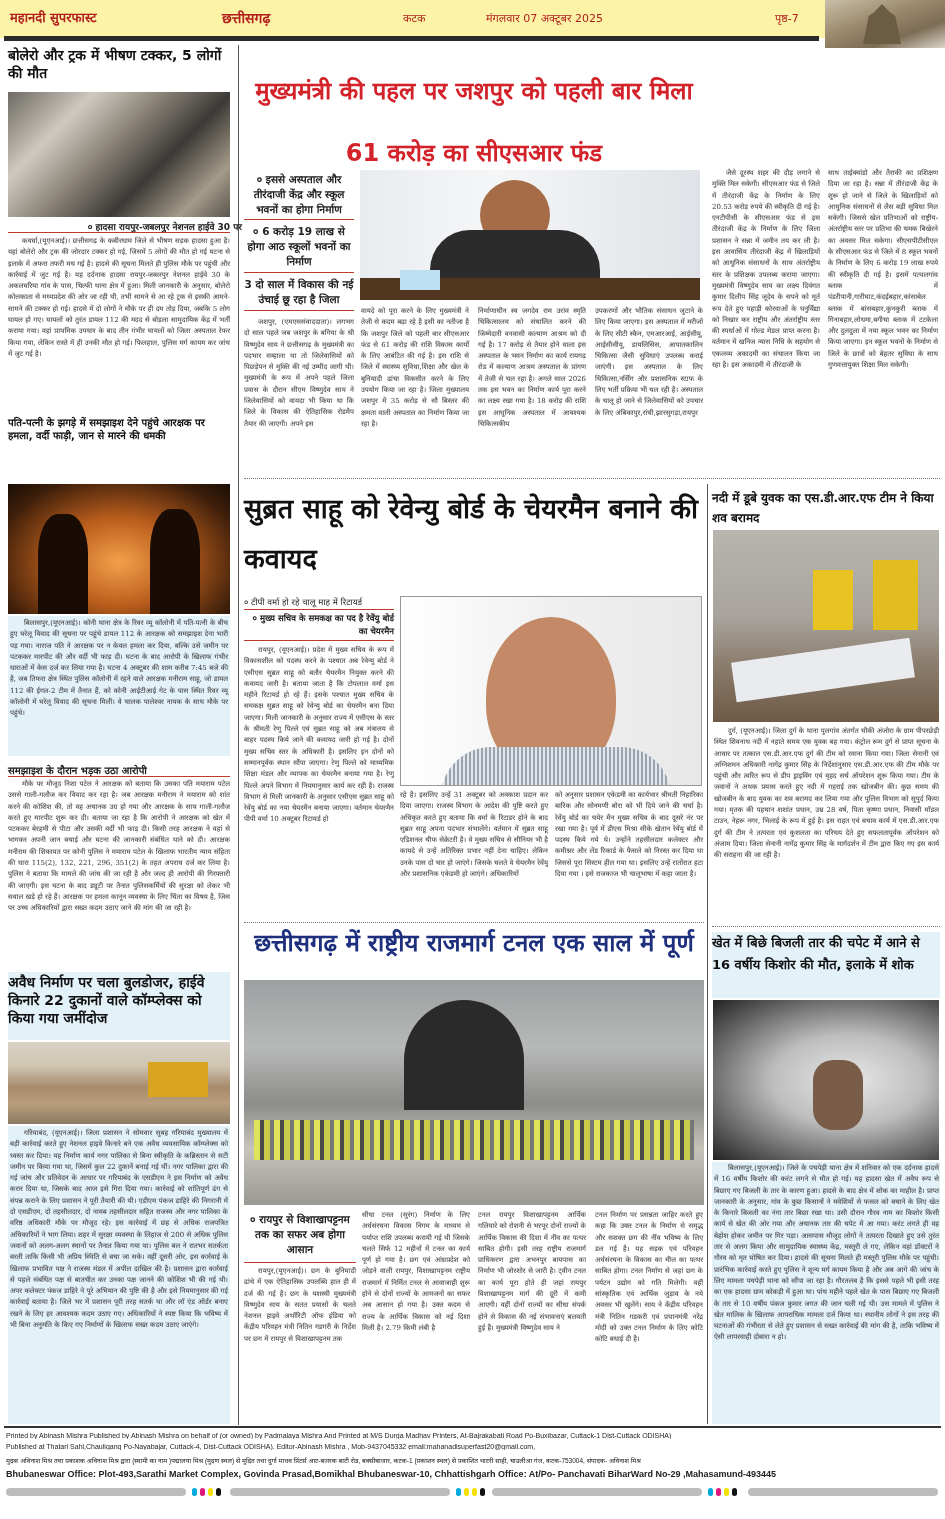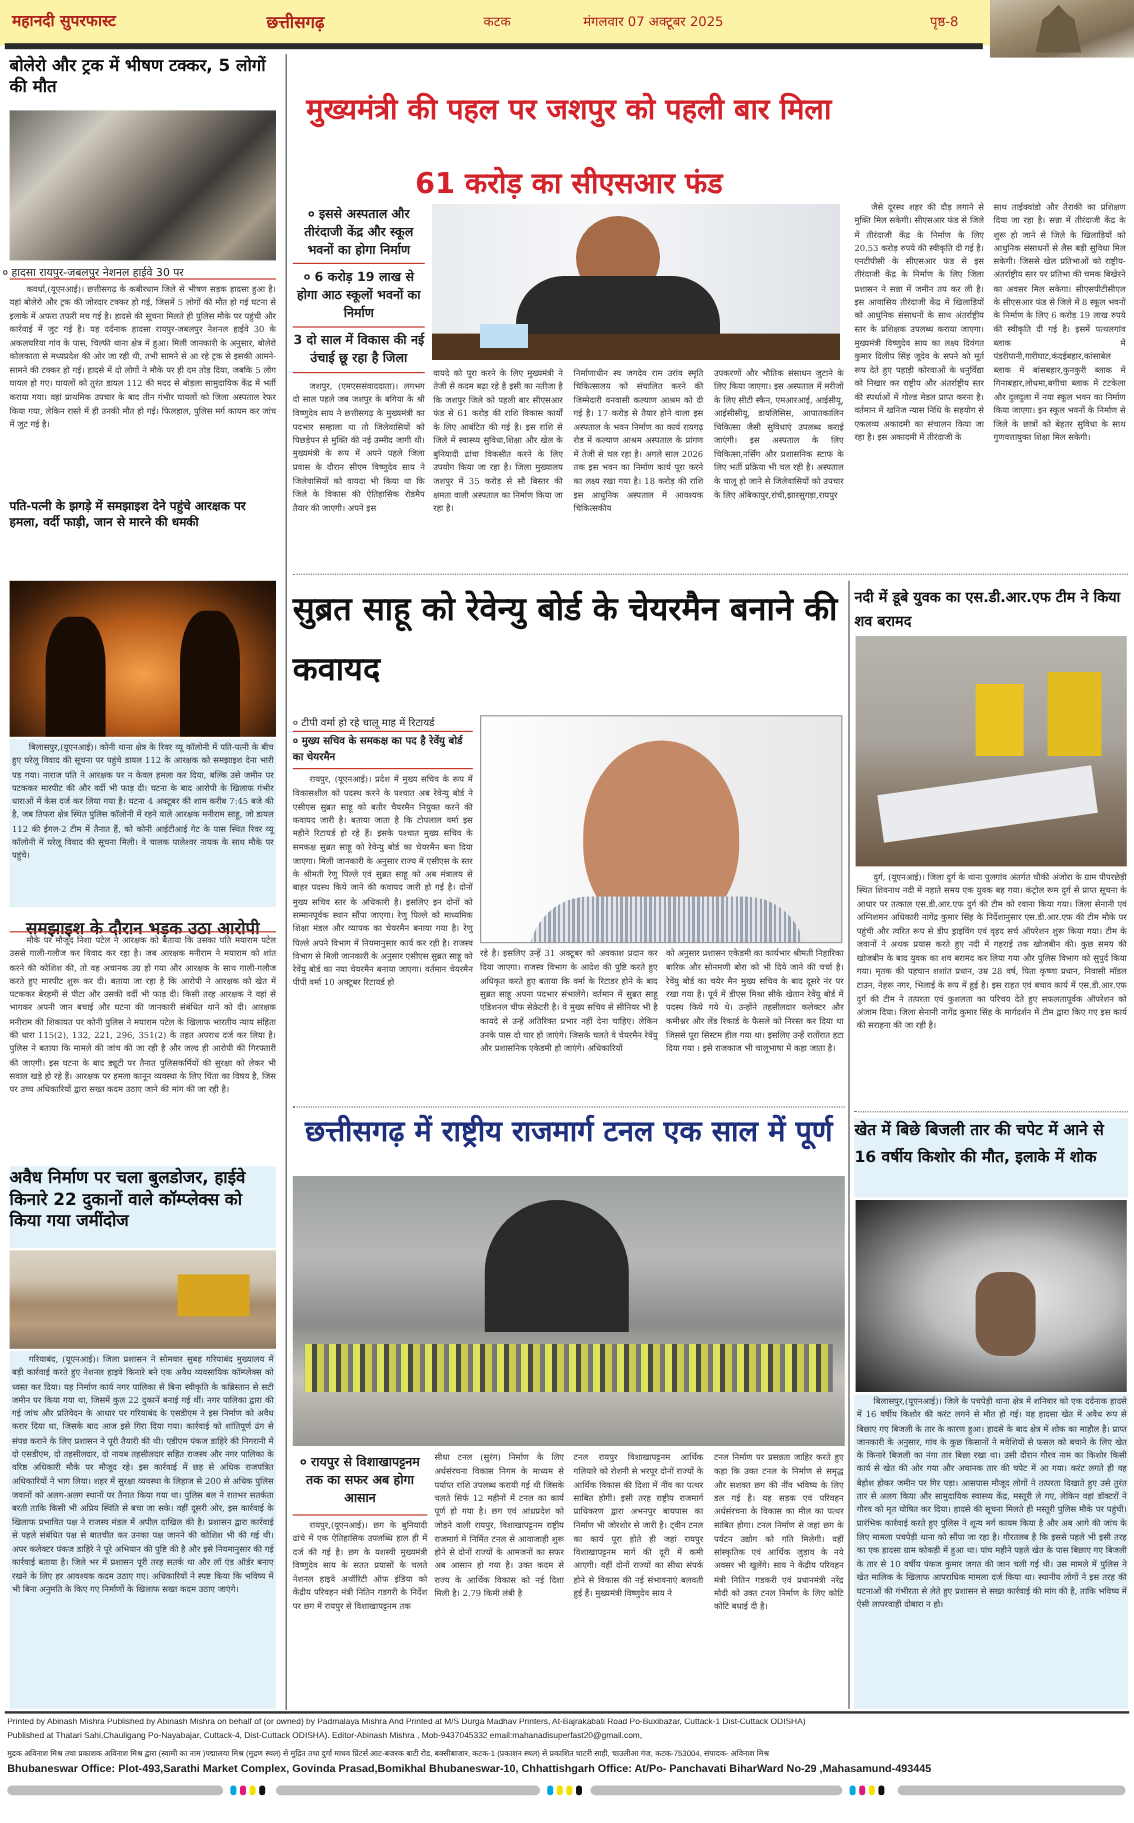--- a/index.html
+++ b/index.html
@@ -27,44 +27,44 @@
 .dot{width:5px;height:8px;border-radius:3px}
 </style>
 </head>
 <body>
 
 <div class="abs masthead"></div>
 <div class="abs mh-txt" style="left:10px">महानदी सुपरफास्ट</div>
 <div class="abs mh-txt" style="left:222px;font-size:14px">छत्तीसगढ़</div>
 <div class="abs mh-small" style="left:403px">कटक</div>
 <div class="abs mh-small" style="left:486px">मंगलवार 07 अक्टूबर 2025</div>
-<div class="abs mh-small" style="left:775px">पृष्ठ-8</div>
+<div class="abs mh-small" style="left:775px">पृष्ठ-7</div>
 <div class="abs temple"></div>
 <div class="abs mh-bar"></div>
 
 <div class="abs vline" style="left:238px;top:45px;height:1380px"></div>
 
 <div class="abs head-dark" style="left:8px;top:46px;width:222px;font-size:14px">बोलेरो और ट्रक में भीषण टक्कर, 5 लोगों की मौत</div>
 <div class="abs photo" style="left:8px;top:92px;width:222px;height:125px;background:linear-gradient(135deg,#6d6a63 0%,#cfcac0 25%,#8a8277 45%,#3c3a37 65%,#a49a88 85%,#5a554e 100%)"></div>
-<div class="abs" style="left:2px;top:220px;width:222px;font-size:9px;font-weight:normal;text-align:left;color:#222">० हादसा रायपुर-जबलपुर नेशनल हाईवे 30 पर</div>
+<div class="abs" style="left:20px;top:220px;width:222px;font-size:9px;font-weight:bold;text-align:right;color:#222">० हादसा रायपुर-जबलपुर नेशनल हाईवे 30 पर</div>
 <div class="abs redline" style="left:8px;top:232px;width:222px"></div>
 <div class="abs body-txt" style="left:8px;top:236px;width:222px">
     <p>कवर्धा,(यूएनआई)। छत्तीसगढ़ के कबीरधाम जिले से भीषण सड़क हादसा हुआ है। यहां बोलेरो और ट्रक की जोरदार टक्कर हो गई, जिसमें 5 लोगों की मौत हो गई घटना से इलाके में अफरा तफरी मच गई है। हादसे की सूचना मिलते ही पुलिस मौके पर पहुंची और कार्रवाई में जुट गई है। यह दर्दनाक हादसा रायपुर-जबलपुर नेशनल हाईवे 30 के अकलघरिया गांव के पास, चिल्फी थाना क्षेत्र में हुआ। मिली जानकारी के अनुसार, बोलेरो कोलकाता से मध्यप्रदेश की ओर जा रही थी, तभी सामने से आ रहे ट्रक से इसकी आमने-सामने की टक्कर हो गई। हादसे में दो लोगों ने मौके पर ही दम तोड़ दिया, जबकि 5 लोग घायल हो गए। घायलों को तुरंत डायल 112 की मदद से बोड़ला सामुदायिक केंद्र में भर्ती कराया गया। वहां प्राथमिक उपचार के बाद तीन गंभीर घायलों को जिला अस्पताल रेफर किया गया, लेकिन रास्ते में ही उनकी मौत हो गई। फिलहाल, पुलिस मर्ग कायम कर जांच में जुट गई है।</p>
   </div>
 
 <div class="abs head-dark" style="left:8px;top:416px;width:222px;font-size:10px">पति-पत्नी के झगड़े में समझाइश देने पहुंचे आरक्षक पर हमला, वर्दी फाड़ी, जान से मारने की धमकी</div>
 <div class="abs photo" style="left:8px;top:484px;width:222px;height:130px;background:radial-gradient(ellipse at 50% 60%,#f3a04a 0%,#b85d1c 40%,#3d1e0a 80%,#1a0e06 100%)">
   <div style="position:absolute;left:30px;top:30px;width:50px;height:100px;background:#180c05;border-radius:40% 40% 0 0"></div>
   <div style="position:absolute;right:30px;top:25px;width:50px;height:105px;background:#180c05;border-radius:40% 40% 0 0"></div>
 </div>
 <div class="abs bluebg" style="left:8px;top:616px;width:222px;height:140px"></div>
 <div class="abs body-txt" style="left:10px;top:618px;width:218px">
     <p>बिलासपुर,(यूएनआई)। कोनी थाना क्षेत्र के रिवर व्यू कॉलोनी में पति-पत्नी के बीच हुए घरेलू विवाद की सूचना पर पहुंचे डायल 112 के आरक्षक को समझाइश देना भारी पड़ गया। नाराज पति ने आरक्षक पर न केवल हमला कर दिया, बल्कि उसे जमीन पर पटककर मारपीट की और वर्दी भी फाड़ दी। घटना के बाद आरोपी के खिलाफ गंभीर धाराओं में केस दर्ज कर लिया गया है। घटना 4 अक्टूबर की शाम करीब 7:45 बजे की है, जब तिफरा क्षेत्र स्थित पुलिस कॉलोनी में रहने वाले आरक्षक मनीराम साहू, जो डायल 112 की ईगल-2 टीम में तैनात हैं, को कोनी आईटीआई गेट के पास स्थित रिवर व्यू कॉलोनी में घरेलू विवाद की सूचना मिली। वे चालक पालेश्वर नायक के साथ मौके पर पहुंचे।</p>
   </div>
-<div class="abs" style="left:8px;top:763px;width:222px;font-size:14px;font-weight:bold;text-align:center">समझाइश के दौरान भड़क उठा आरोपी</div>
+<div class="abs" style="left:8px;top:763px;width:222px;font-size:10px;font-weight:bold;">समझाइश के दौरान भड़क उठा आरोपी</div>
 <div class="abs redline" style="left:8px;top:776px;width:222px"></div>
 <div class="abs body-txt" style="left:8px;top:779px;width:222px">
     <p>मौके पर मौजूद निशा पटेल ने आरक्षक को बताया कि उसका पति मयाराम पटेल उससे गाली-गलौज कर विवाद कर रहा है। जब आरक्षक मनीराम ने मयाराम को शांत करने की कोशिश की, तो वह अचानक उग्र हो गया और आरक्षक के साथ गाली-गलौज करते हुए मारपीट शुरू कर दी। बताया जा रहा है कि आरोपी ने आरक्षक को खेत में पटककर बेरहमी से पीटा और उसकी वर्दी भी फाड़ दी। किसी तरह आरक्षक ने वहां से भागकर अपनी जान बचाई और घटना की जानकारी संबंधित थाने को दी। आरक्षक मनीराम की शिकायत पर कोनी पुलिस ने मयाराम पटेल के खिलाफ भारतीय न्याय संहिता की धारा 115(2), 132, 221, 296, 351(2) के तहत अपराध दर्ज कर लिया है। पुलिस ने बताया कि मामले की जांच की जा रही है और जल्द ही आरोपी की गिरफ्तारी की जाएगी। इस घटना के बाद ड्यूटी पर तैनात पुलिसकर्मियों की सुरक्षा को लेकर भी सवाल खड़े हो रहे हैं। आरक्षक पर हमला कानून व्यवस्था के लिए चिंता का विषय है, जिस पर उच्च अधिकारियों द्वारा सख्त कदम उठाए जाने की मांग की जा रही है।</p>
   </div>
 
 <div class="abs bluebg" style="left:8px;top:972px;width:222px;height:68px"></div>
 <div class="abs head-dark" style="left:8px;top:973px;width:222px;font-size:14px">अवैध निर्माण पर चला बुलडोजर, हाईवे किनारे 22 दुकानों वाले कॉम्प्लेक्स को किया गया जमींदोज</div>
 <div class="abs photo" style="left:8px;top:1042px;width:222px;height:82px;background:linear-gradient(180deg,#d9d2c5 0%,#cfc4b0 30%,#a68b6b 55%,#b99d7c 75%,#8c7a64 100%)">
   <div style="position:absolute;left:140px;top:20px;width:60px;height:35px;background:#d9a520"></div>
 </div>
@@ -102,21 +102,21 @@
     <p>जैसे दूरस्थ शहर की दौड़ लगाने से मुक्ति मिल सकेगी। सीएसआर फंड से जिले में तीरंदाजी केंद्र के निर्माण के लिए 20.53 करोड़ रुपये की स्वीकृति दी गई है। एनटीपीसी के सीएसआर फंड से इस तीरंदाजी केंद्र के निर्माण के लिए जिला प्रशासन ने सन्ना में जमीन तय कर ली है। इस आवासिय तीरंदाजी केंद्र में खिलाड़ियों को आधुनिक संसाधनों के साथ अंतर्राष्ट्रीय स्तर के प्रशिक्षक उपलब्ध कराया जाएगा। मुख्यमंत्री विष्णुदेव साय का लक्ष्य दिवंगत कुमार दिलीप सिंह जूदेव के सपने को मूर्त रूप देते हुए पहाड़ी कोरवाओं के धनुर्विद्या को निखार कर राष्ट्रीय और अंतर्राष्ट्रीय स्तर की स्पर्धाओं में गोल्ड मेडल प्राप्त करना है। वर्तमान में खनिज न्यास निधि के सहयोग से एकलव्य अकादमी का संचालन किया जा रहा है। इस अकादमी में तीरंदाजी के</p>
   </div>
 <div class="abs body-txt" style="left:828px;top:168px;width:110px">
     <p style="text-indent:0">साथ ताईक्वांडो और तैराकी का प्रशिक्षण दिया जा रहा है। सन्ना में तीरंदाजी केंद्र के शुरू हो जाने से जिले के खिलाड़ियों को आधुनिक संसाधनों से लैस बड़ी सुविधा मिल सकेगी। जिससे खेल प्रतिभाओं को राष्ट्रीय-अंतर्राष्ट्रीय स्तर पर प्रतिभा की चमक बिखेरने का अवसर मिल सकेगा। सीएसपीटीसीएल के सीएसआर फंड से जिले में 8 स्कूल भवनों के निर्माण के लिए 6 करोड़ 19 लाख रुपये की स्वीकृति दी गई है। इसमें पत्थलगांव ब्लाक में पंडरीपानी,गारीघाट,कंदईबहार,कांसाबेल ब्लाक में बांसबहार,कुनकुरी ब्लाक में गिनाबहार,लोधमा,बगीचा ब्लाक में टटकेला और दुलदुला में नया स्कूल भवन का निर्माण किया जाएगा। इन स्कूल भवनों के निर्माण से जिले के छात्रों को बेहतर सुविधा के साथ गुणवत्तायुक्त शिक्षा मिल सकेगी।</p>
   </div>
 <div class="abs dots" style="left:244px;top:478px;width:696px"></div>
 
 <div class="abs head-dark" style="left:244px;top:484px;width:455px;font-size:27px;line-height:50px">सुब्रत साहू को रेवेन्यु बोर्ड के चेयरमैन बनाने की कवायद</div>
 <div class="abs" style="left:244px;top:596px;width:150px;font-size:8.5px;font-weight:normal">० टीपी वर्मा हो रहे चालू माह में रिटायर्ड</div>
 <div class="abs redline" style="left:244px;top:609px;width:150px"></div>
-<div class="abs" style="left:244px;top:612px;width:150px;font-size:8.5px;font-weight:bold;text-align:left;line-height:13px">० मुख्य सचिव के समकक्ष का पद है रेवेंयु बोर्ड का चेयरमैन</div>
+<div class="abs" style="left:244px;top:612px;width:150px;font-size:8.5px;font-weight:bold;text-align:right;line-height:13px">० मुख्य सचिव के समकक्ष का पद है रेवेंयु बोर्ड का चेयरमैन</div>
 <div class="abs redline" style="left:244px;top:640px;width:150px"></div>
 <div class="abs photo" style="left:400px;top:596px;width:302px;height:190px;background:linear-gradient(90deg,#fff 0%,#f0f0f0 50%,#e8e8e8 100%);border:1px solid #999">
   <div style="position:absolute;left:85px;top:20px;width:130px;height:160px;border-radius:50% 50% 45% 45%;background:#c48a68"></div>
   <div style="position:absolute;left:40px;top:150px;width:230px;height:50px;background:repeating-linear-gradient(90deg,#9aa3b0 0 2px,#e4e6ea 2px 4px);border-radius:60px 60px 0 0"></div>
 </div>
 <div class="abs body-txt" style="left:244px;top:645px;width:150px">
     <p>रायपुर, (यूएनआई)। प्रदेश में मुख्य सचिव के रूप में विकासशील को पदस्थ करने के पश्चात अब रेवेन्यु बोर्ड ने एसीएस सुब्रत साहू को बतौर चैयरमैन नियुक्त करने की कवायद जारी है। बताया जाता है कि टोपलाल वर्मा इस महीने रिटायर्ड हो रहे हैं। इसके पश्चात मुख्य सचिव के समकक्ष सुब्रत साहू को रेवेन्यु बोर्ड का चेयरमैन बना दिया जाएगा। मिली जानकारी के अनुसार राज्य में एसीएस के स्तर के श्रीमती रेणु पिल्ले एवं सुब्रत साहू को अब मंत्रालय से बाहर पदस्थ किये जाने की कवायद जारी हो गई है। दोनों मुख्य सचिव स्तर के अधिकारी है। इसलिए इन दोनों को सम्मानपूर्वक स्थान सौंपा जाएगा। रेणु पिल्ले को माध्यमिक शिक्षा मंडल और व्यापक का चेयरमैन बनाया गया है। रेणु पिल्ले अपने विभाग में नियमानुसार कार्य कर रही है। राजस्व विभाग से मिली जानकारी के अनुसार एसीएस सुब्रत साहू को रेवेंयु बोर्ड का नया चेयरमैन बनाया जाएगा। वर्तमान चेयरमैन पीपी वर्मा 10 अक्टूबर रिटायर्ड हो</p>
   </div>
 <div class="abs body-txt" style="left:400px;top:790px;width:148px">
     <p style="text-indent:0">रहे है। इसलिए उन्हें 31 अक्टूबर को अवकाश प्रदान कर दिया जाएगा। राजस्व विभाग के आदेश की पुष्टि करते हुए अधिकृत करते हुए बताया कि वर्मा के रिटाडर होने के बाद सुब्रत साहू अपना पदभार संभालेंगे। वर्तमान में सुब्रत साहू एडिशनल चीफ सेक्रेटरी है। वे मुख्य सचिव से सीनियर भी है कायदे से उन्हें अतिरिक्त प्रभार नहीं देना चाहिए। लेकिन उनके पास दो चार हो जाएंगे। जिसके चलते वे चेयरमैन रेवेंयु और प्रशासनिक एकेडमी हो जाएंगे। अधिकारियों</p>

